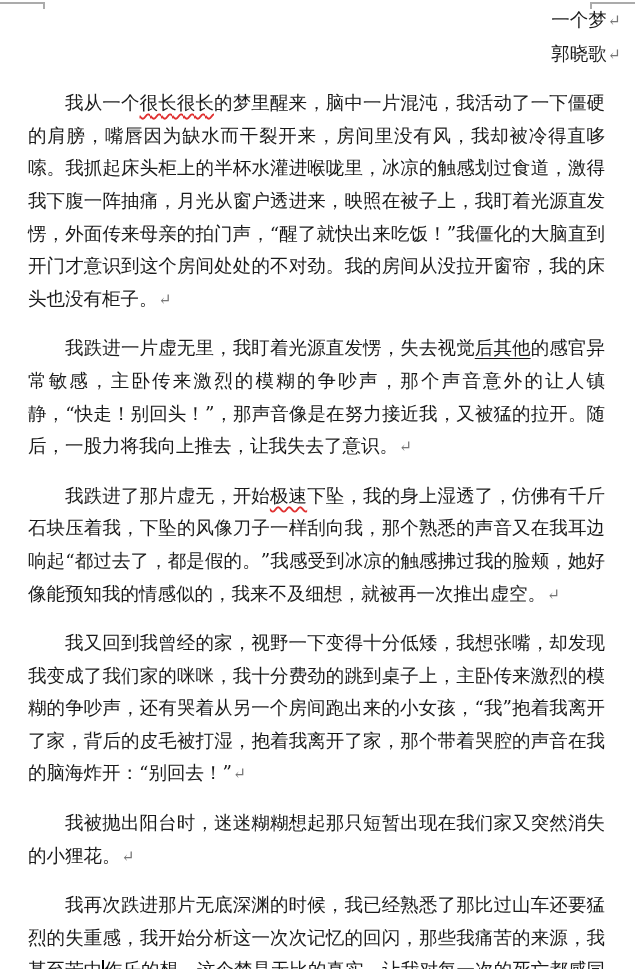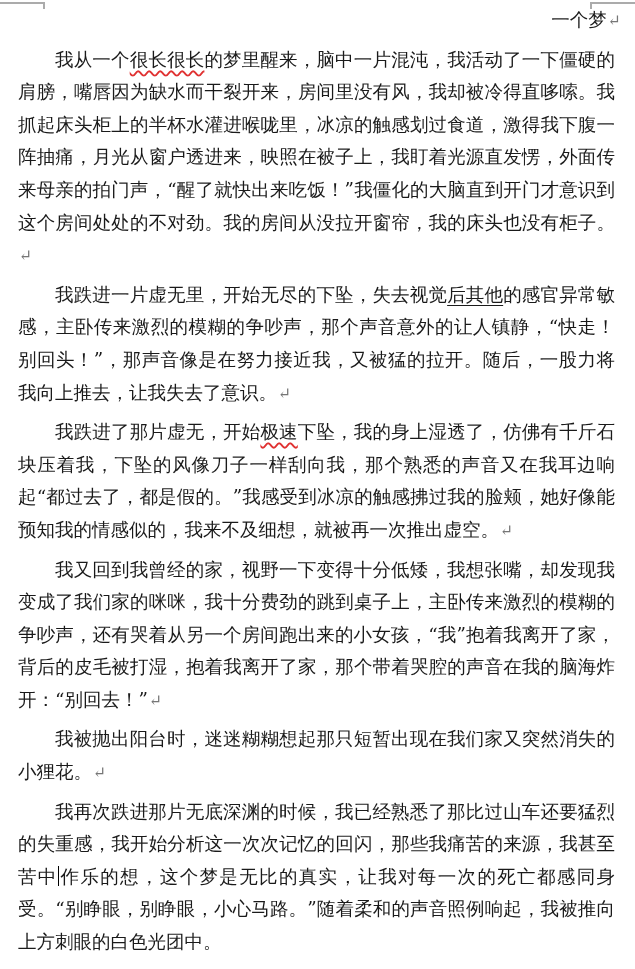--- a/index.html
+++ b/index.html
@@ -17,21 +17,21 @@
   .crop.right{right:0;border-top:2px solid #ababab;border-left:2px solid #ababab;}
 
   .doc{
     padding:4px 14px 0 12px;
     font-size:18.5px;
     line-height:32.6px;
   }
   .line{white-space:nowrap;}
   .center{text-align:right;}
   .para{
-    margin:6px;
+    margin:16px;
     text-indent:2em;
     text-align:justify;
     word-break:break-all;
   }
   .pmark{
     color:#767676;
     font-size:0.85em;
     padding-left:1px;
   }
   .spell{
@@ -57,21 +57,22 @@
   }
 </style>
 </head>
 <body>
 
 <div class="crop left"></div>
 <div class="crop right"></div>
 
 <div class="doc">
   <div class="line center"><span>一个梦</span><span class="pmark">↵</span></div>
+  <div class="line center"><span>郭晓歌</span><span class="pmark">↵</span></div>
   <div id="paras">
       <p class="para"><span>我从一个</span><span class="spell">很长很长</span><span>的梦里醒来，脑中一片混沌，我活动了一下僵硬的肩膀，嘴唇因为缺水而干裂开来，房间里没有风，我却被冷得直哆嗦。我抓起床头柜上的半杯水灌进喉咙里，冰凉的触感划过食道，激得我下腹一阵抽痛，月光从窗户透进来，映照在被子上，我盯着光源直发愣，外面传来母亲的拍门声，“醒了就快出来吃饭！”我僵化的大脑直到开门才意识到这个房间处处的不对劲。我的房间从没拉开窗帘，我的床头也没有柜子。</span><span class="pmark">↵</span></p>
-      <p class="para"><span>我跌进一片虚无里，开始无尽的下坠，失去视觉</span><span class="grammar">后其他</span><span>的感官异常敏感，主卧传来激烈的模糊的争吵声，那个声音意外的让人镇静，“快走！别回头！”，那声音像是在努力接近我，又被猛的拉开。随后，一股力将我向上推去，让我失去了意识。</span><span class="pmark">↵</span></p>
+      <p class="para"><span>我跌进一片虚无里，我盯着光源直发愣，失去视觉</span><span class="grammar">后其他</span><span>的感官异常敏感，主卧传来激烈的模糊的争吵声，那个声音意外的让人镇静，“快走！别回头！”，那声音像是在努力接近我，又被猛的拉开。随后，一股力将我向上推去，让我失去了意识。</span><span class="pmark">↵</span></p>
       <p class="para"><span>我跌进了那片虚无，开始</span><span class="spell">极速</span><span>下坠，我的身上湿透了，仿佛有千斤石块压着我，下坠的风像刀子一样刮向我，那个熟悉的声音又在我耳边响起“都过去了，都是假的。”我感受到冰凉的触感拂过我的脸颊，她好像能预知我的情感似的，我来不及细想，就被再一次推出虚空。</span><span class="pmark">↵</span></p>
       <p class="para"><span>我又回到我曾经的家，视野一下变得十分低矮，我想张嘴，却发现我变成了我们家的咪咪，我十分费劲的跳到桌子上，主卧传来激烈的模糊的争吵声，还有哭着从另一个房间跑出来的小女孩，“我”抱着我离开了家，背后的皮毛被打湿，抱着我离开了家，那个带着哭腔的声音在我的脑海炸开：“别回去！”</span><span class="pmark">↵</span></p>
       <p class="para"><span>我被抛出阳台时，迷迷糊糊想起那只短暂出现在我们家又突然消失的小狸花。</span><span class="pmark">↵</span></p>
       <p class="para"><span>我再次跌进那片无底深渊的时候，我已经熟悉了那比过山车还要猛烈的失重感，我开始分析这一次次记忆的回闪，那些我痛苦的来源，我甚至苦中</span><span class="caret"></span><span>作乐的想，这个梦是无比的真实，让我对每一次的死亡都感同身受。“别睁眼，别睁眼，小心马路。”随着柔和的声音照例响起，我被推向上方刺眼的白色光团中。</span></p>
     </div>
 </div>
 
 </body></html>

